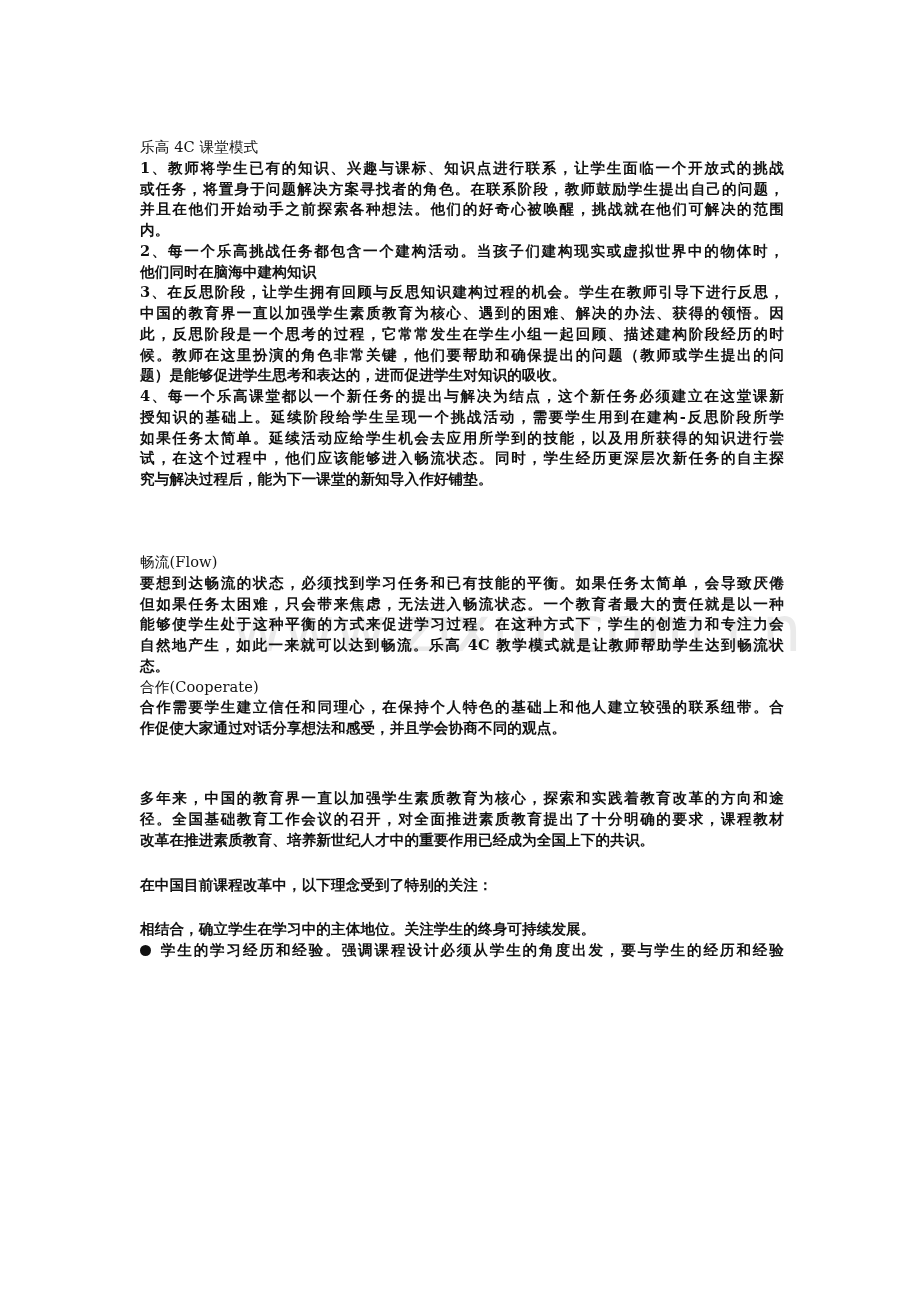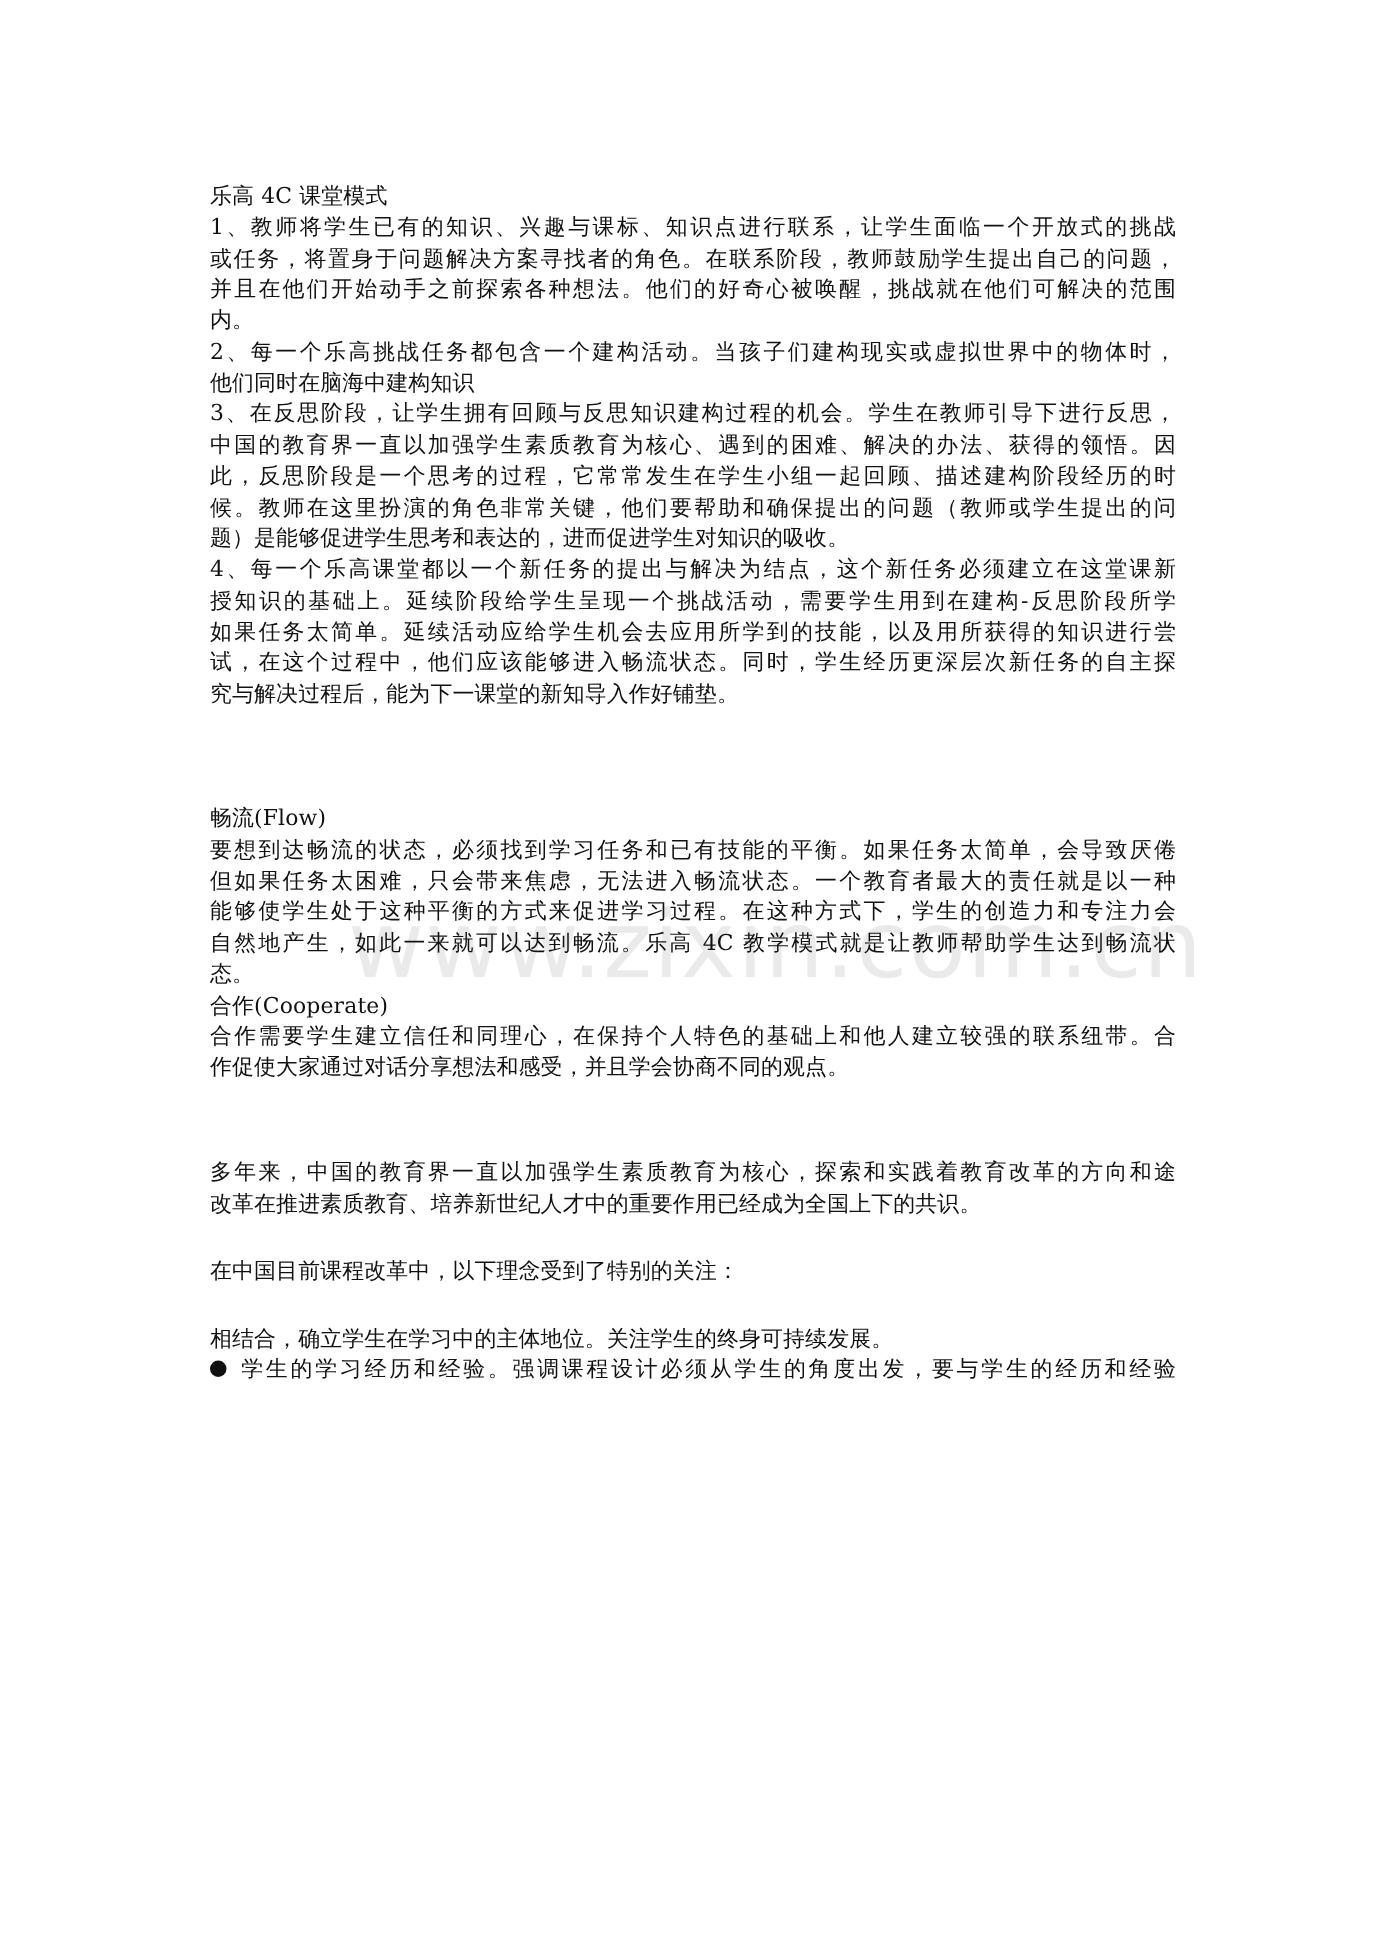--- a/index.html
+++ b/index.html
@@ -1,27 +1,27 @@
 <!DOCTYPE html>
 <html><head>
 <meta charset="utf-8">
 <style>
   html, body { margin: 0; padding: 0; background: #ffffff; }
   body { width: 920px; height: 1302px; position: relative; overflow: hidden; }
   .page {
     position: absolute; left: 0; top: 0; width: 920px; height: 1302px; background: #fff;
   }
   .content {
-    position: absolute; left: 140px; top: 121px; width: 644px;
+    position: absolute; left: 140px; top: 137px; width: 644px;
     font-family: "DejaVu Serif", "Liberation Serif", serif;
     font-size: 14.6px; line-height: 20.75px; color: #111;
     text-align: justify; text-justify: inter-character;
     letter-spacing: 0.1px;
   }
-  .content p { margin: 0; }
+  .content p { margin: 0; font-weight: bold; }
   .line { display: block; white-space: nowrap; text-align: justify; text-align-last: justify; }
   .line.last { text-align-last: left; }
   .blank { height: 20.75px; }
   .blank2 { height: 41.5px; }
   .bullet-dot { display: inline-block; width: 11px; height: 11px; border-radius: 50%; background: #111; margin-right: 8px; vertical-align: -1px; }
   .watermark {
     position: absolute; left: 232px; top: 598px; width: 460px; height: 64px;
     font-family: "DejaVu Sans", "Liberation Sans", sans-serif;
     font-size: 62px; line-height: 64px; color: rgba(180,180,180,0.28);
     letter-spacing: 1px; white-space: nowrap; pointer-events: none;
@@ -90,20 +90,21 @@
         <span class="line last">作促使大家通过对话分享想法和感受，并且学会协商不同的观点。</span>
       </p>
     </section>
 
     <div class="blank2"></div>
     <div class="blank" style="height:8px"></div>
 
     <section>
       <p>
         <span class="line">多年来，中国的教育界一直以加强学生素质教育为核心，探索和实践着教育改革的方向和途</span>
+        <span class="line">径。全国基础教育工作会议的召开，对全面推进素质教育提出了十分明确的要求，课程教材</span>
         <span class="line last">改革在推进素质教育、培养新世纪人才中的重要作用已经成为全国上下的共识。</span>
       </p>
 
       <div class="blank" style="height:24px"></div>
 
       <p>
         <span class="line last">在中国目前课程改革中，以下理念受到了特别的关注：</span>
       </p>
 
       <div class="blank" style="height:24px"></div>

